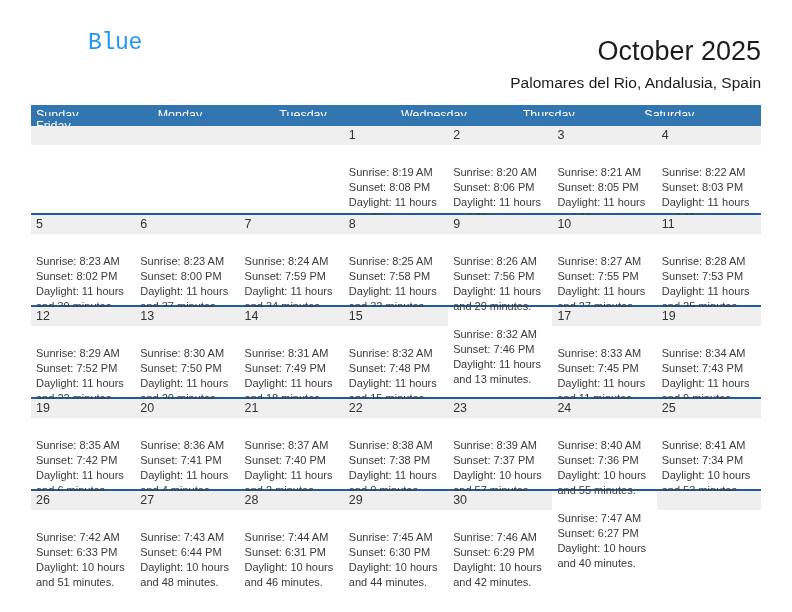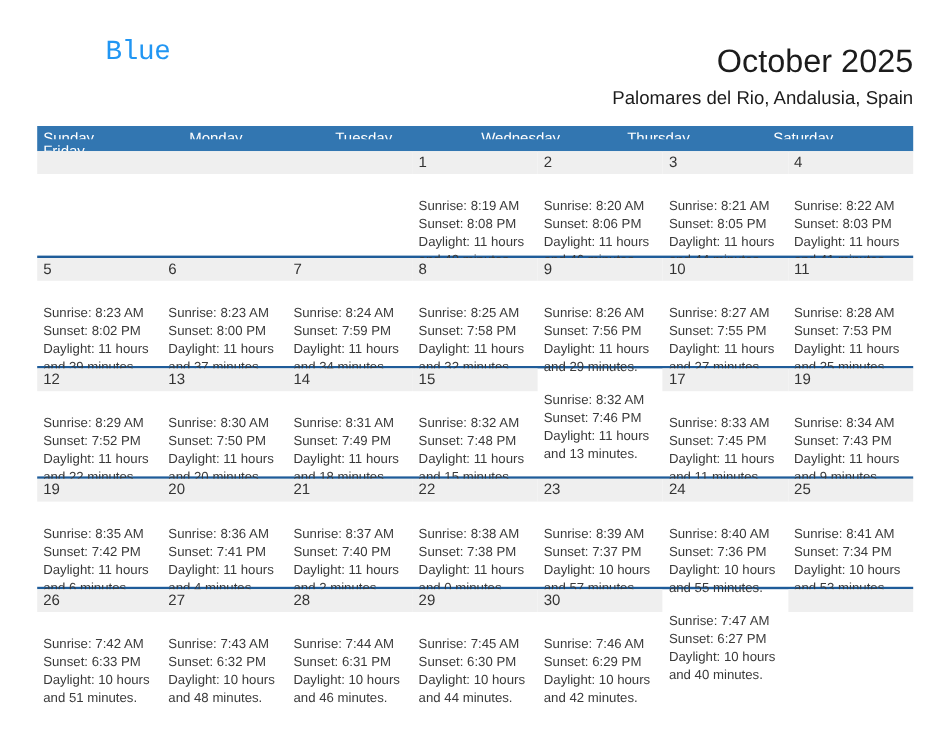--- a/index.html
+++ b/index.html
@@ -302,21 +302,21 @@
               <div class="line"><span class="lab">Sunrise:</span> <span class="val">7:42 AM</span></div>
               <div class="line"><span class="lab">Sunset:</span> <span class="val">6:33 PM</span></div>
               <div class="line"><span class="lab">Daylight:</span> <span class="val">10 hours</span></div>
               <div class="line">and 51 minutes.</div>
             </div>
           </div>
           <div class="cell">
             <div class="num">27</div>
             <div class="info">
               <div class="line"><span class="lab">Sunrise:</span> <span class="val">7:43 AM</span></div>
-              <div class="line"><span class="lab">Sunset:</span> <span class="val">6:32 PM</span></div>
+              <div class="line"><span class="lab">Sunset:</span> <span class="val">6:44 PM</span></div>
               <div class="line"><span class="lab">Daylight:</span> <span class="val">10 hours</span></div>
               <div class="line">and 48 minutes.</div>
             </div>
           </div>
           <div class="cell">
             <div class="num">28</div>
             <div class="info">
               <div class="line"><span class="lab">Sunrise:</span> <span class="val">7:44 AM</span></div>
               <div class="line"><span class="lab">Sunset:</span> <span class="val">6:31 PM</span></div>
               <div class="line"><span class="lab">Daylight:</span> <span class="val">10 hours</span></div>

